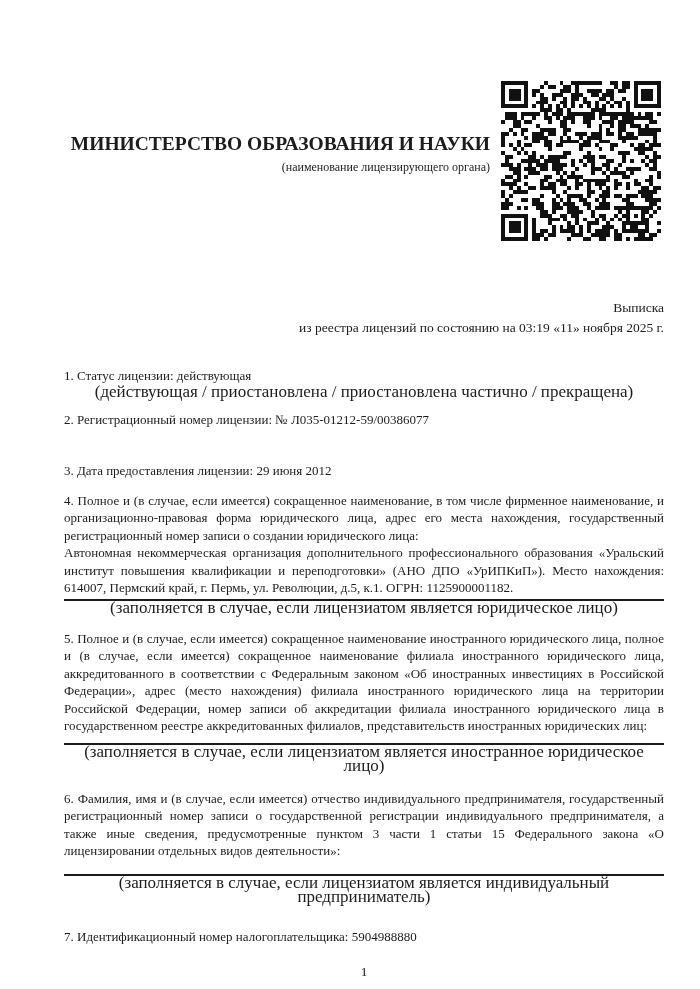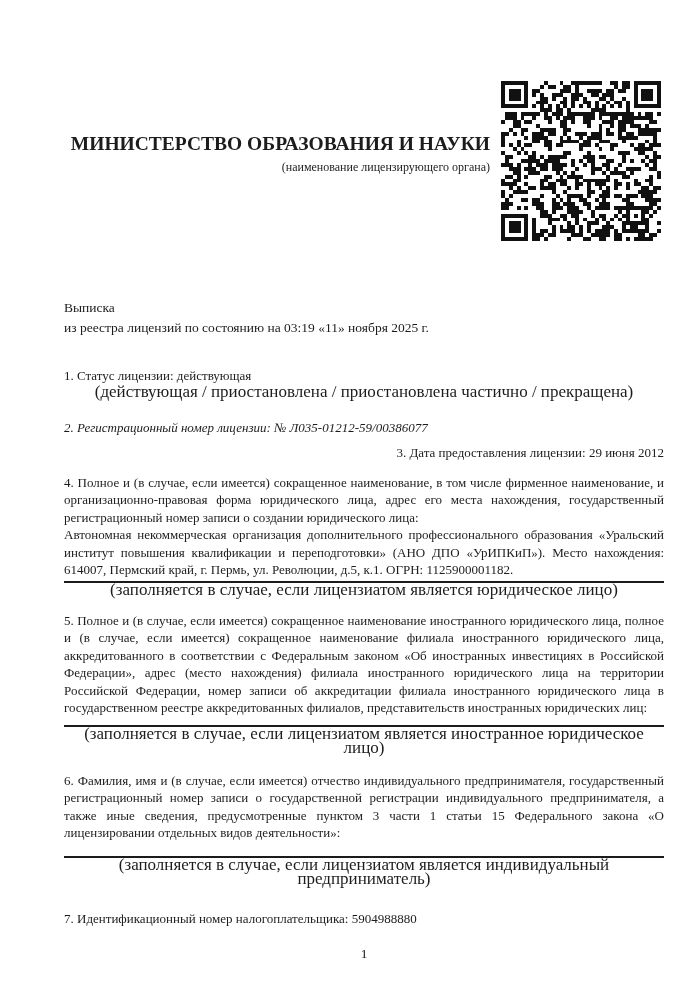--- a/index.html
+++ b/index.html
@@ -25,30 +25,30 @@
   .org-note{
     font-weight:normal;
     font-size:12px;line-height:13px;
     margin-top:4px;
     font-family:Liberation Serif, serif;
   }
   .flow{
     position:absolute;left:64px;top:298px;width:600px;
   }
   .doc-title{
-    text-align:left;
+    text-align:right;
     font-size:13.5px;line-height:20px;
   }
   .item{
     font-size:13px;line-height:17.5px;
   }
   .just{text-align:justify;}
   .i1{margin-top:29px;}
-  .i2{margin-top:20px;font-style:italic;}
-  .i3{margin-top:8px;text-align:right;}
+  .i2{margin-top:12px;}
+  .i3{margin-top:34px;}
   .i4{margin-top:12px;}
   .i5{margin-top:15px;}
   .i6{margin-top:17px;}
   .i7{margin-top:24px;}
   .field-note{
     text-align:center;
     font-size:17px;line-height:14px;
   }
   .rule{
     border-top:2px solid #1b1b1b;

